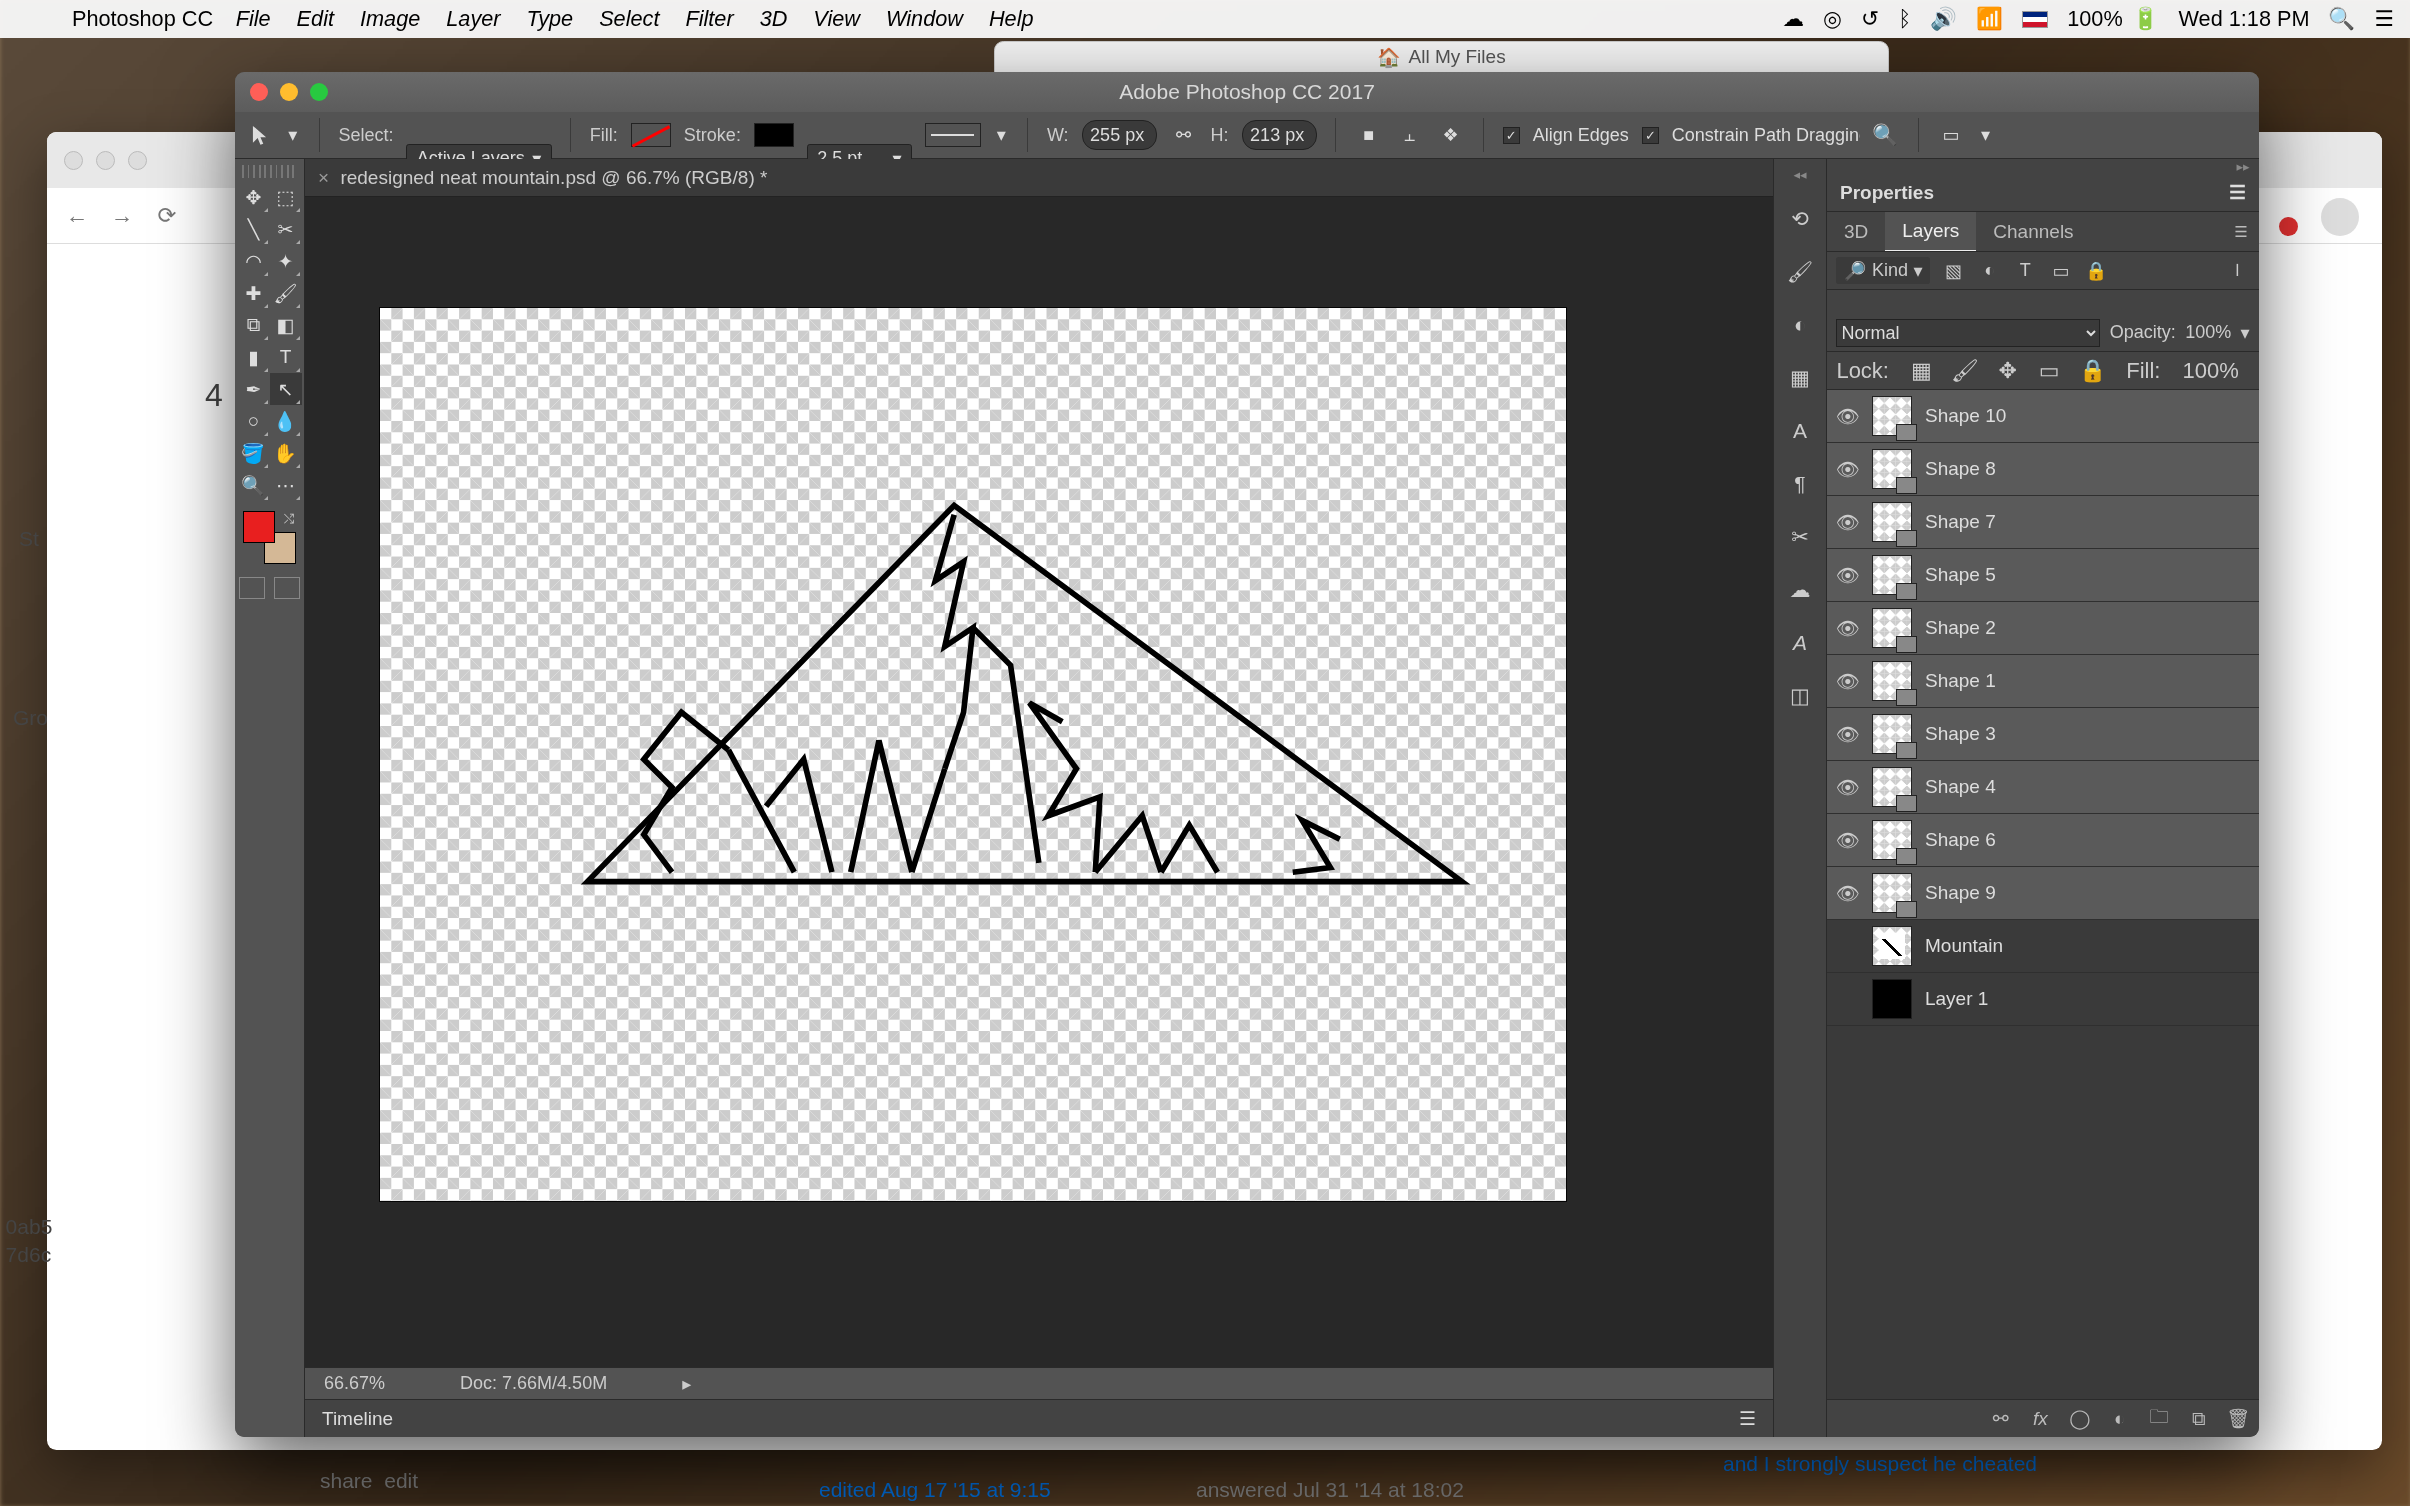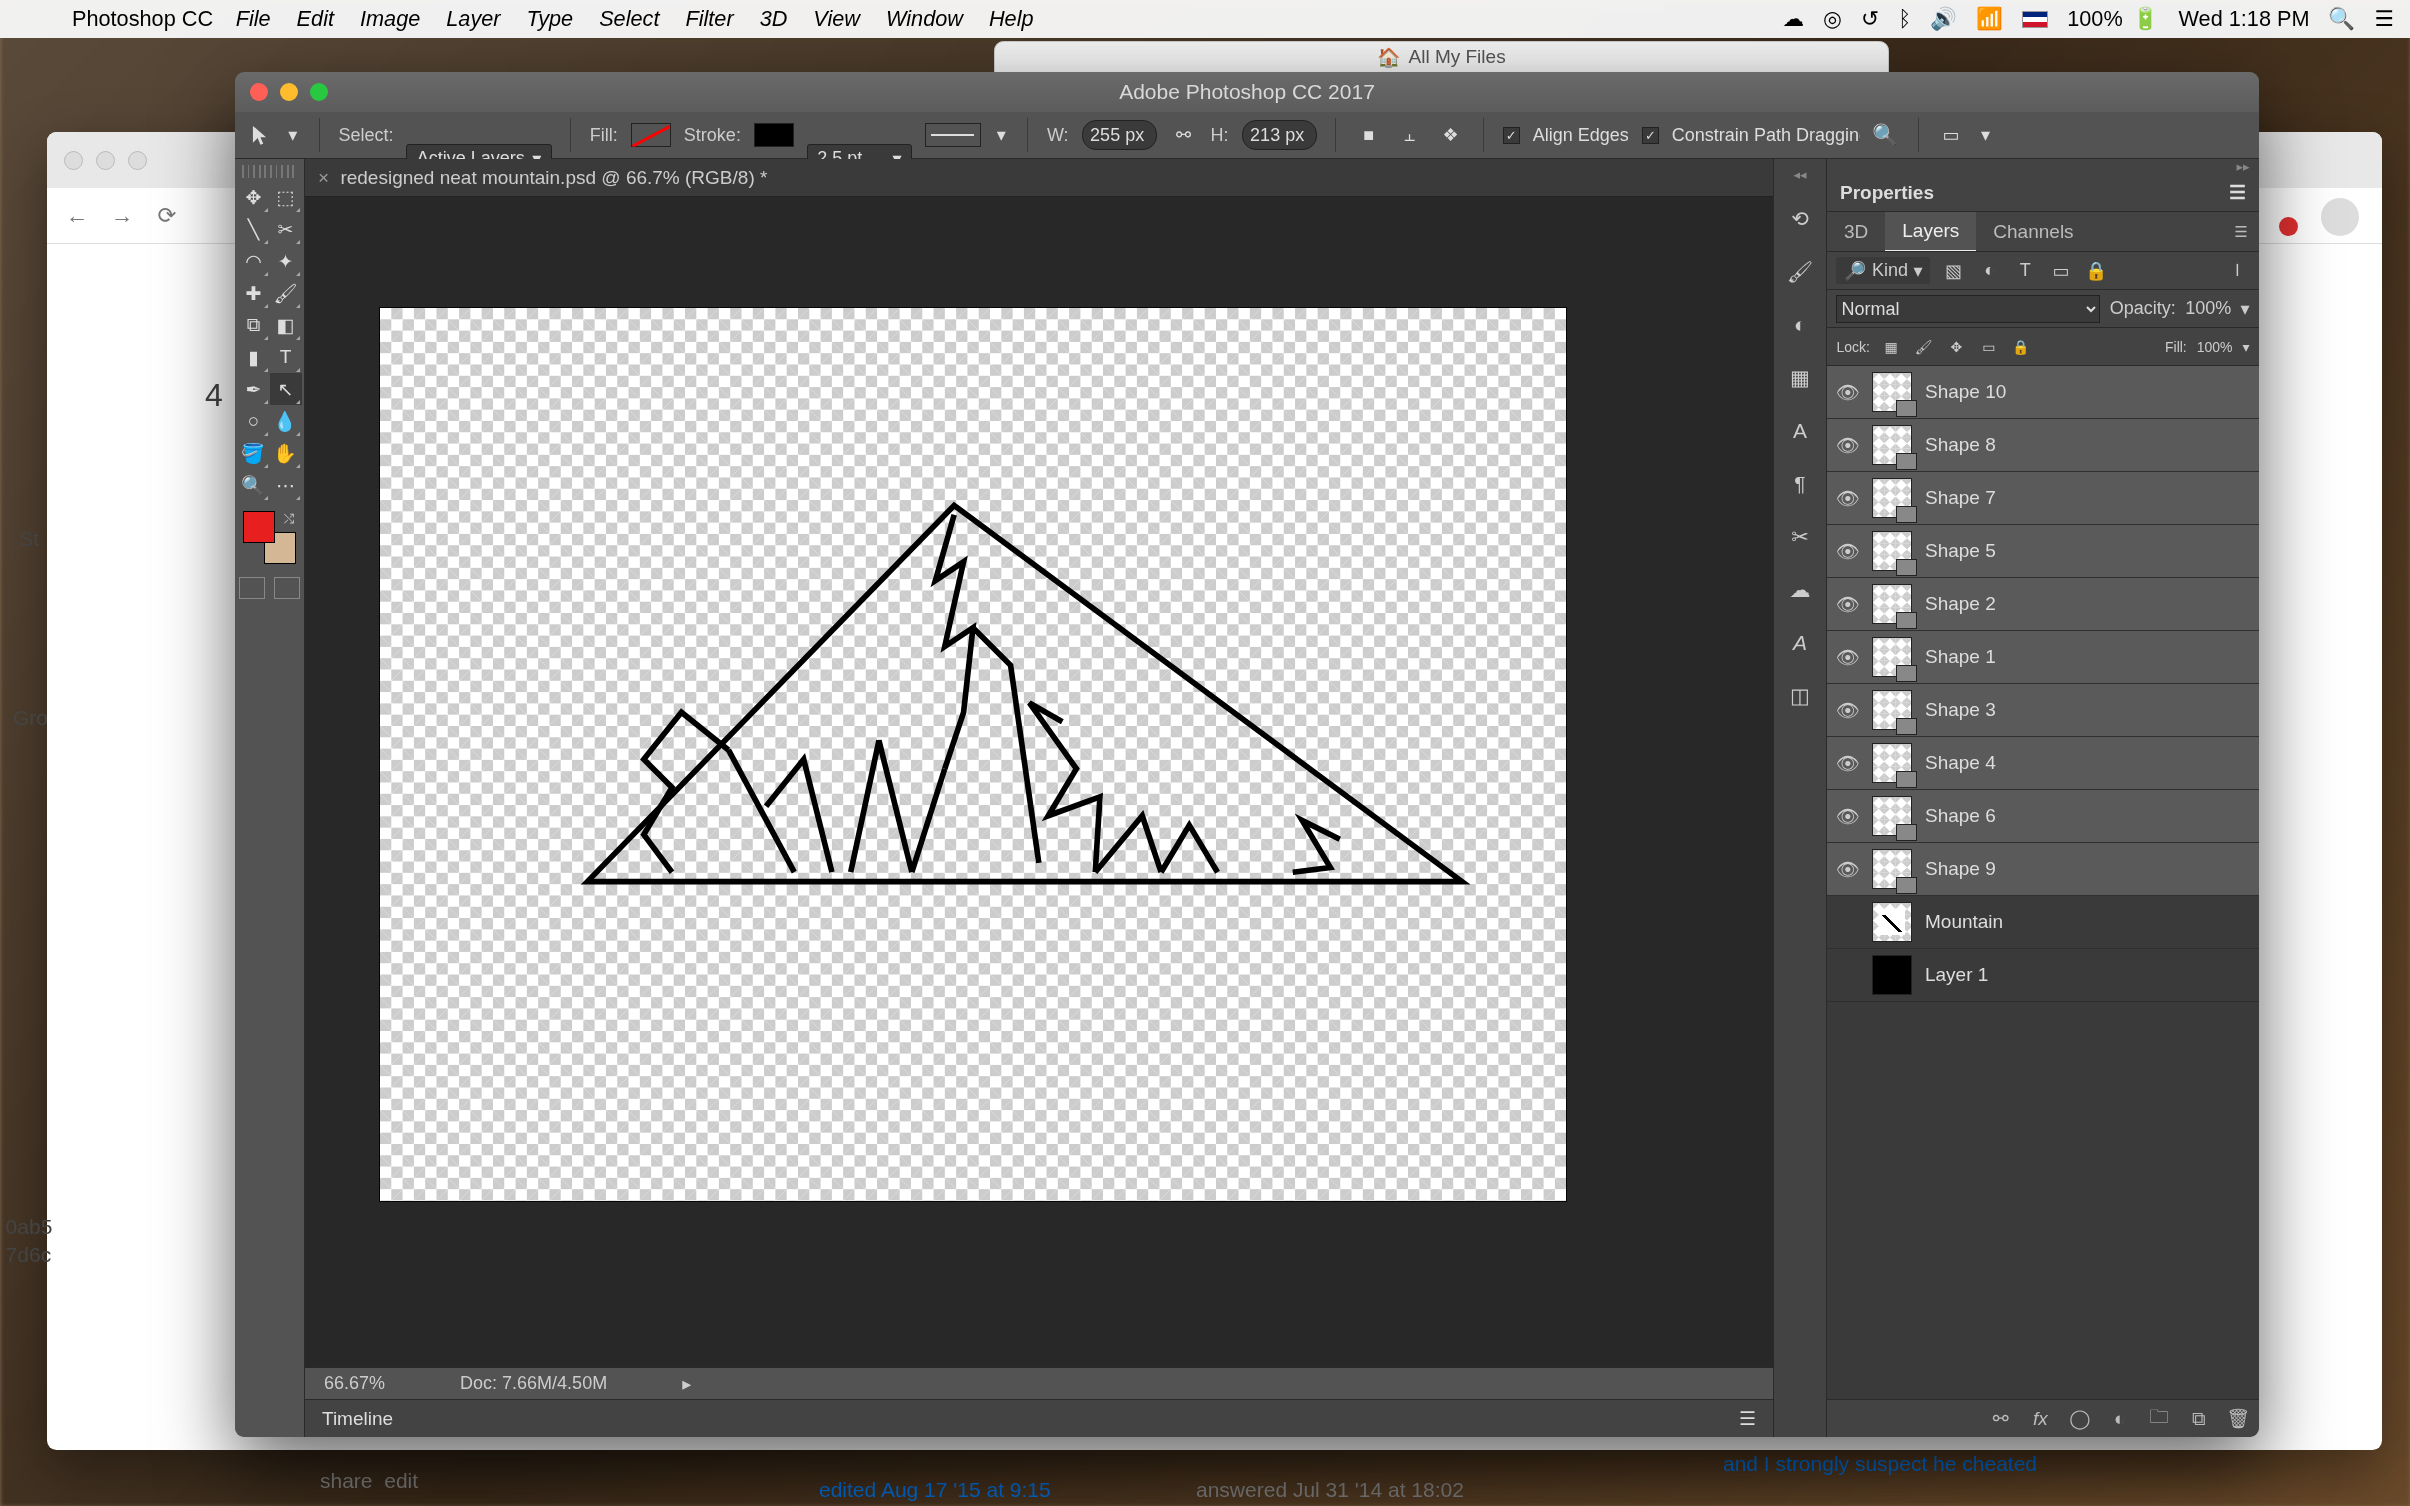--- a/index.html
+++ b/index.html
@@ -86,23 +86,23 @@
 .rightpanel { width:433px; background:#434343; border-left:0.9px solid #2a2a2a; display:flex; flex-direction:column; }
 .rightpanel .chevron-row { height:15px; color:#888; font-size:13px; display:flex; justify-content:flex-end; padding-right:9.4px; }
 .panel-head { height:38px; display:flex; align-items:center; padding:0 13px; color:#ddd; font-size:19px; font-weight:600; border-bottom:0.9px solid #2a2a2a; justify-content:space-between; }
 .tabs-row { height:40px; display:flex; align-items:stretch; border-bottom:0.9px solid #2a2a2a; }
 .tabs-row .tab { padding:0 17px; display:flex; align-items:center; color:#bbb; font-size:19px; }
 .tabs-row .tab.active { background:#535353; color:#eee; border-bottom:1.9px solid #eee; }
 .tabs-row .menu { margin-left:auto; padding:0 11.3px; display:flex; align-items:center; color:#bbb; }
 .filter-row { height:38px; display:flex; align-items:center; padding:0 9.4px; gap:11.3px; border-bottom:0.9px solid #2a2a2a; color:#ccc; font-size:18px; }
 .filter-row .kind { display:flex; align-items:center; gap:5.6px; background:#3a3a3a; padding:2.8px 7.5px; border-radius:2.8px; }
 .filter-row .fico { width:24.5px; height:24.5px; display:flex; align-items:center; justify-content:center; }
-.blend-row { height:38px; display:flex; align-items:center; padding:0 9.4px; gap:9.4px; border-bottom:0.9px solid #2a2a2a; color:#ccc; font-size:18px; }
+.blend-row { height:38px; display:flex; align-items:center; padding:0 9.4px; gap:9.4px; border-bottom:0.9px solid #2a2a2a; color:#ccc; font-size:18px;margin-top:24px; }
 .blend-row select { flex:1; background:#3a3a3a; border:0.9px solid #222; color:#ddd; height:28px; font-size:18px; }
-.lock-row { height:38px; display:flex; align-items:center; padding:0 9.4px; gap:10px; border-bottom:0.9px solid #2a2a2a; color:#ccc; font-size:14px; }
+.lock-row { height:38px; display:flex; align-items:center; padding:0 9.4px; gap:22px; border-bottom:0.9px solid #2a2a2a; color:#ccc; font-size:22px; }
 .lock-row .lico { width:22.6px; height:22.6px; display:flex; align-items:center; justify-content:center; }
 .layers-list { flex:1; overflow:auto; background:#3a3a3a; }
 .layer { height:53px; display:flex; align-items:center; padding:0 9.4px; gap:13px; border-bottom:0.9px solid #2f2f2f; color:#ddd; font-size:19px; }
 .layer.sel { background:#5a5a5a; }
 .layer .eye { width:22.6px; height:22.6px; display:flex; align-items:center; justify-content:center; color:#ccc; }
 .layer .thumb { width:40px; height:40px; background-image:linear-gradient(45deg,#ccc 25%,transparent 25%),linear-gradient(-45deg,#ccc 25%,transparent 25%),linear-gradient(45deg,transparent 75%,#ccc 75%),linear-gradient(-45deg,transparent 75%,#ccc 75%); background-size:11.3px 11.3px; background-color:#fff; border:0.9px solid #222; position:relative; }
 .layer .thumb.shape::after { content:""; position:absolute; right:-5.6px; bottom:-5.6px; width:19px; height:15px; background:#888; border:0.9px solid #222; }
 .layer .thumb.black { background:#000; }
 .layer .thumb.mtn::before { content:""; position:absolute; inset:5.6px; background:#fff; }
 .layer .thumb.mtn::after { content:""; position:absolute; left:5.6px; right:5.6px; bottom:9.4px; height:17px; background:linear-gradient(45deg,transparent 45%,#000 45% 55%,transparent 55%); }

